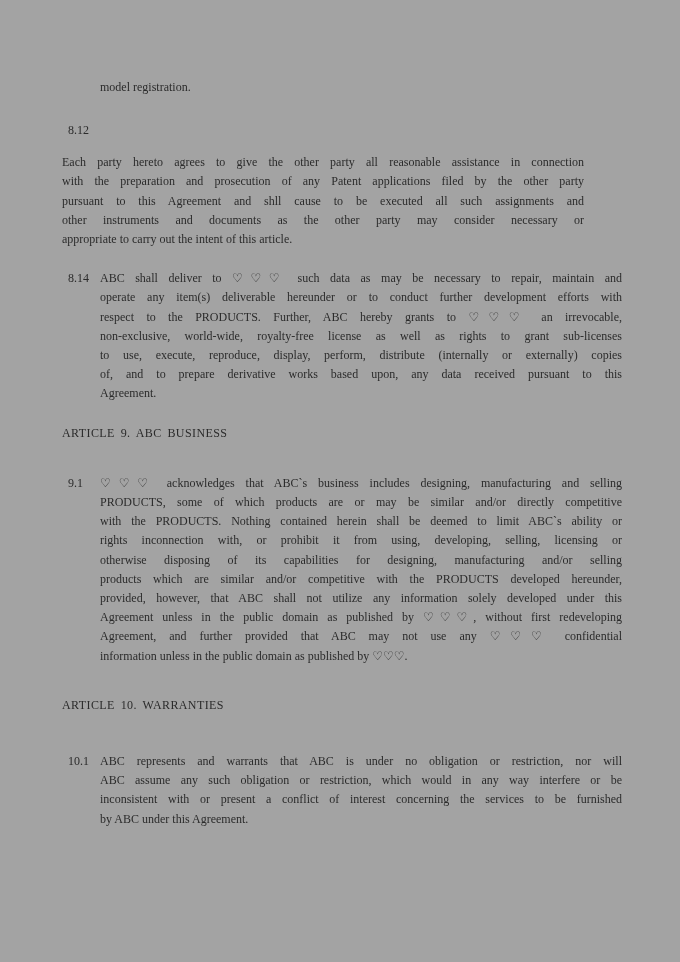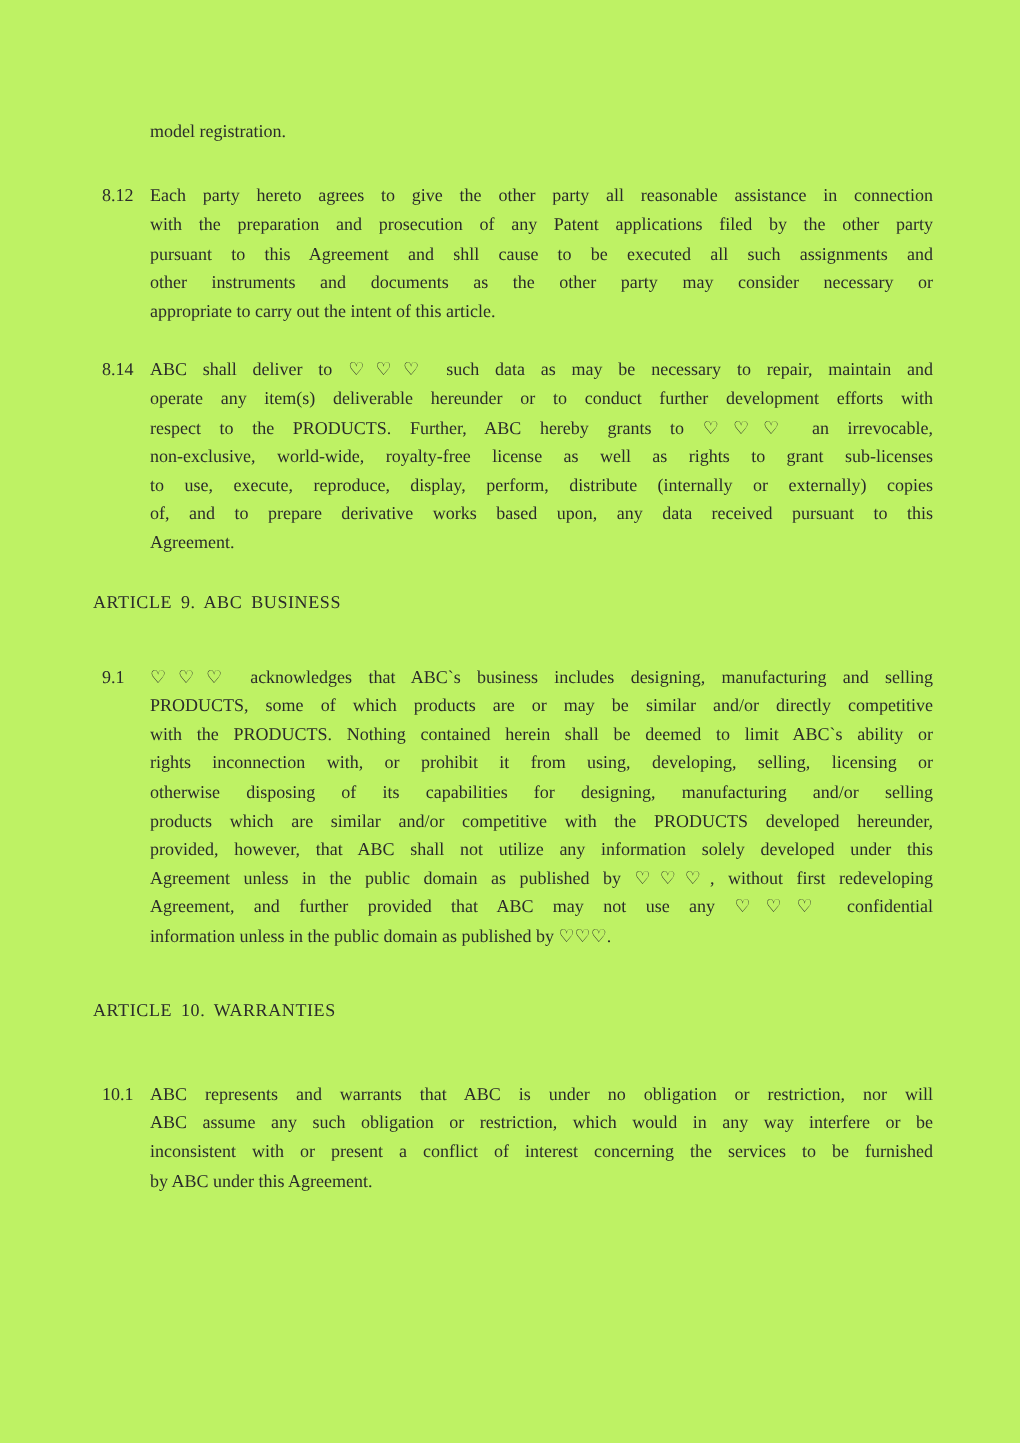--- a/index.html
+++ b/index.html
@@ -1,20 +1,20 @@
 <!DOCTYPE html>
 <html><head>
 <meta charset="utf-8">
 <style>
   html, body { margin: 0; padding: 0; background: #ffffff; }
   .page {
     position: relative;
     width: 680px;
     height: 962px;
-    background: #bef264;
+    background: #a3a3a3;
     box-sizing: border-box;
     padding: 78px 56px 0 62px;
     font-family: "Liberation Serif", "DejaVu Serif", serif;
     font-size: 12px;
     line-height: 19.2px;
     color: #2b2b2b;
     overflow: hidden;
   }
   .heading {
     letter-spacing: 0.4px;
@@ -28,21 +28,21 @@
     margin-left: 6px;
   }
   .clause .body { width: 522px; }
   .body .line {
     text-align: justify;
     text-align-last: justify;
   }
   .body .line:last-child { text-align-last: left; }
   
   #doc > :nth-child(1) { margin-bottom: 24px; }
-  #doc > :nth-child(2) { margin-bottom: 20px; }
+  #doc > :nth-child(2) { margin-bottom: 20px; flex-direction: column; }
   #doc > :nth-child(3) { margin-bottom: 17px; }
   #doc > :nth-child(4) { margin-bottom: 31px; }
   #doc > :nth-child(5) { margin-bottom: 30px; }
   #doc > :nth-child(6) { margin-bottom: 37px; align-items: flex-end; }
   #doc > :nth-child(7) { margin-bottom: 23px; }
 </style>
 </head>
 <body>
 
 <div class="page">

